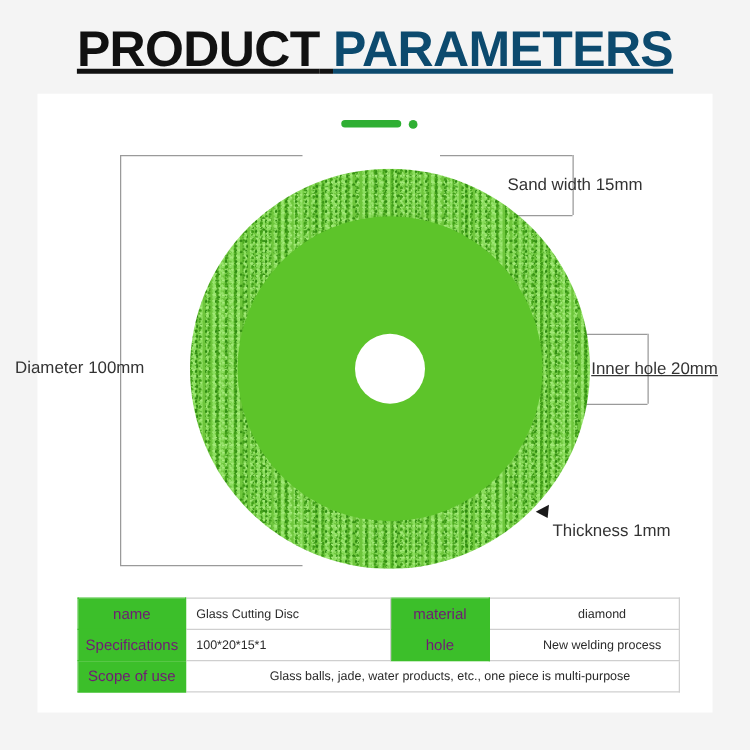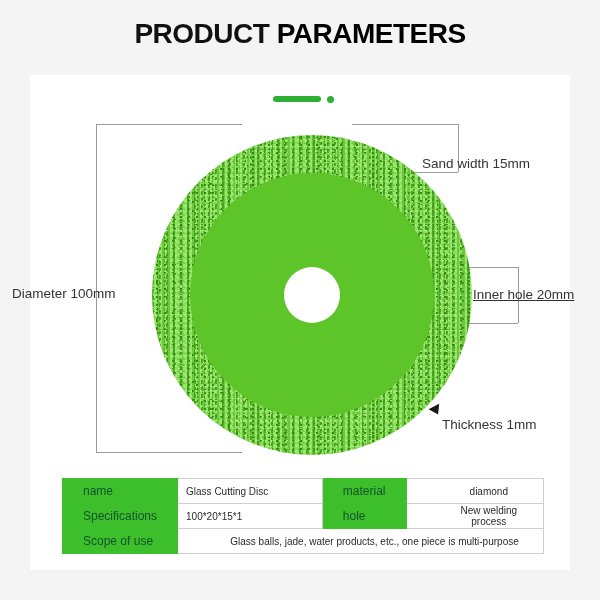--- a/index.html
+++ b/index.html
@@ -20,27 +20,28 @@
   
   .header {
     position: absolute;
     left: 0;
     top: 20px;
     width: 600px;
     text-align: center;
     white-space: nowrap;
   }
   .header .word {
-    font-size: 28px;
+    font-size: 40px;
     font-weight: 800;
     letter-spacing: -0.5px;
     line-height: 1;
+    text-decoration: underline;
   }
   .header .word-black { color: #111111; }
-  .header .word-green { color: #000000; }
+  .header .word-green { color: #0c4a6e; }
 
   
   .panel {
     position: absolute;
     left: 30px;
     top: 75px;
     width: 540px;
     height: 495px;
     background: #ffffff;
   }
@@ -152,21 +153,21 @@
 
   
   .label {
     position: absolute;
     font-size: 13.5px;
     color: #333333;
     white-space: nowrap;
     line-height: 1;
   }
   .lbl-diameter { left: -18px; top: 212px; }
-  .lbl-sand     { left: 392px; top: 66px; margin-top: 16px; }
+  .lbl-sand     { left: 376px; top: 66px; }
   .lbl-hole     { left: 443px; top: 213px; text-decoration: underline; }
   .lbl-thick    { left: 412px; top: 343px; }
 
   
   .thick-arrow {
     position: absolute;
     left: 400px;
     top: 331px;
     width: 0;
     height: 0;
@@ -187,24 +188,25 @@
   .spec-table td {
     border: 1px solid #cfcfcf;
     height: 25px;
     font-size: 10px;
     color: #2a2a2a;
     padding: 0 8px;
     vertical-align: middle;
   }
   .spec-table td.key {
     background: #3cbf2a;
-    color: #14532d;
+    color: #701a75;
+    text-align: center;
     border-color: #3cbf2a;
     font-size: 12px;
-    padding: 0 20px;
+    padding: 0 4px;
   }
   .spec-table td.val { background: #ffffff; text-align: left; }
   .spec-table td.val-c { background: #ffffff; text-align: center; padding-left: 36px; }
   .c-key1 { width: 86px; }
   .c-val1 { width: 164px; }
   .c-key2 { width: 80px; }
   .c-val2 { width: 152px; }
 </style>
 </head>
 <body>

